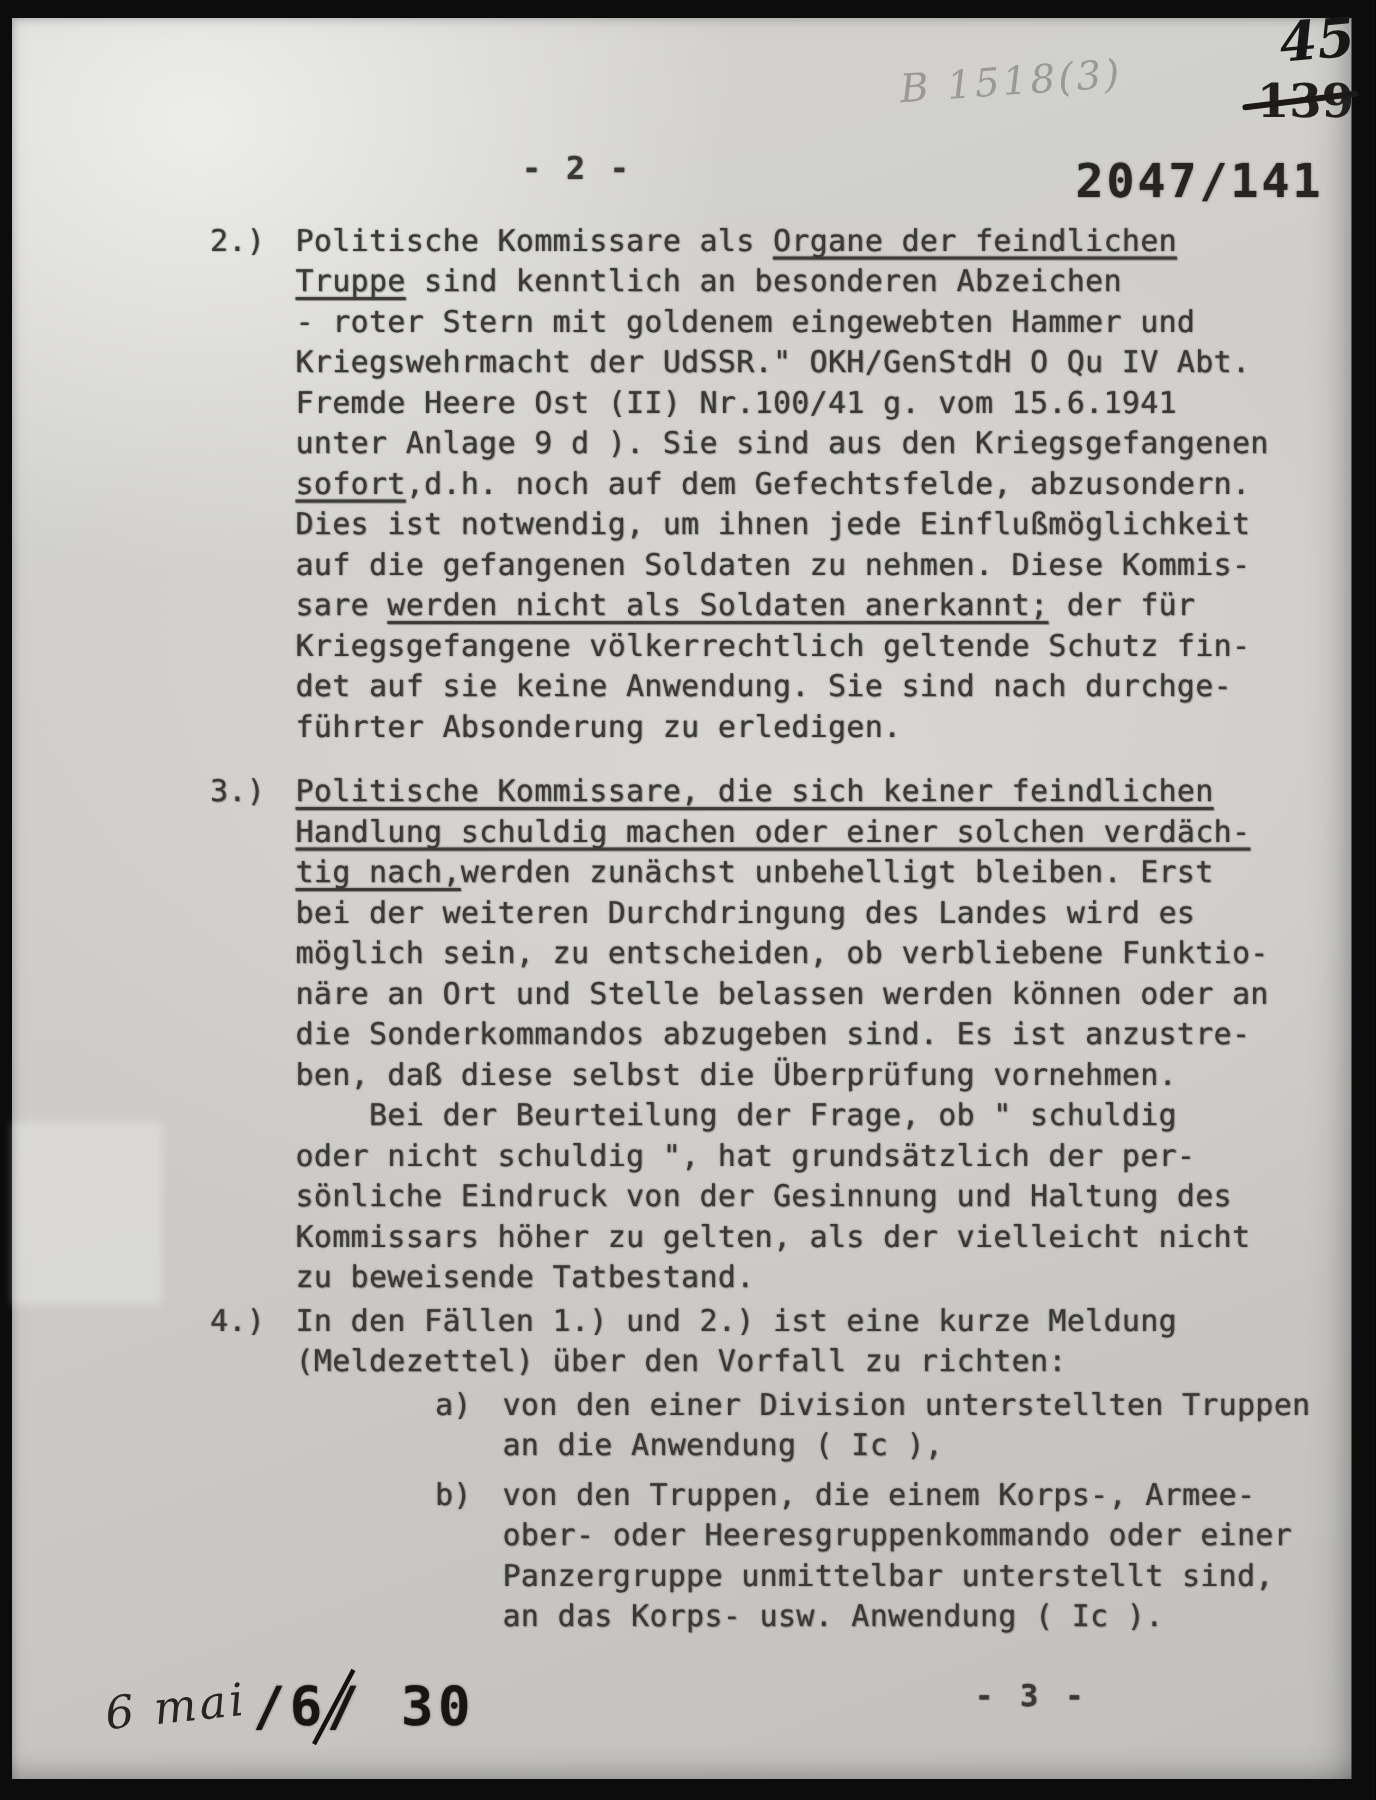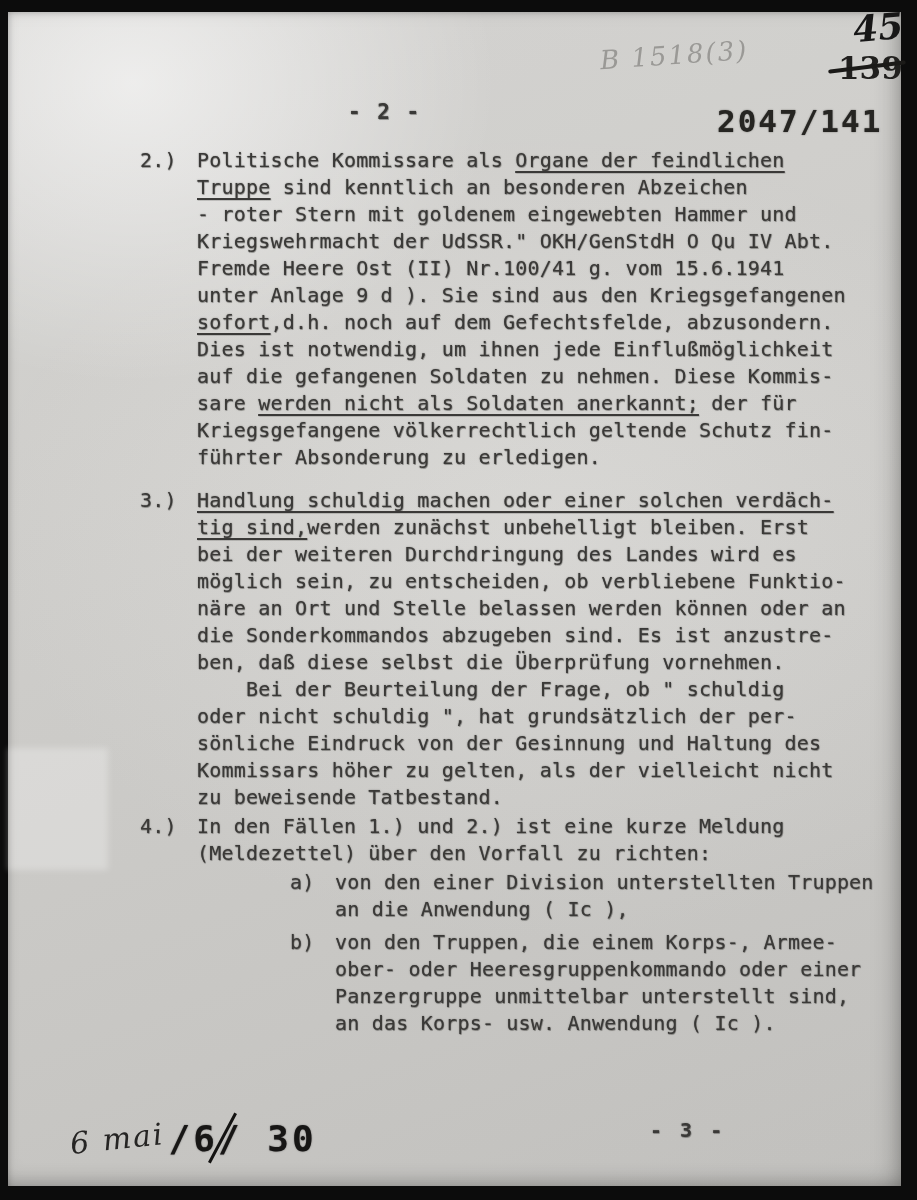--- a/index.html
+++ b/index.html
@@ -145,28 +145,30 @@
           <div class="line"><span class="u">Truppe</span><span> sind kenntlich an besonderen Abzeichen</span></div>
           <div class="line"><span>- roter Stern mit goldenem eingewebten Hammer und</span></div>
           <div class="line"><span>Kriegswehrmacht der UdSSR." OKH/GenStdH O Qu IV Abt.</span></div>
           <div class="line"><span>Fremde Heere Ost (II) Nr.100/41 g. vom 15.6.1941</span></div>
           <div class="line"><span>unter Anlage 9 d ). Sie sind aus den Kriegsgefangenen</span></div>
           <div class="line"><span class="u">sofort</span><span>,d.h. noch auf dem Gefechtsfelde, abzusondern.</span></div>
           <div class="line"><span>Dies ist notwendig, um ihnen jede Einflußmöglichkeit</span></div>
           <div class="line"><span>auf die gefangenen Soldaten zu nehmen. Diese Kommis-</span></div>
           <div class="line"><span>sare </span><span class="u">werden nicht als Soldaten anerkannt;</span><span> der für</span></div>
           <div class="line"><span>Kriegsgefangene völkerrechtlich geltende Schutz fin-</span></div>
+          <div class="line"><span>det auf sie keine Anwendung. Sie sind nach durchge-</span></div>
           <div class="line"><span>führter Absonderung zu erledigen.</span></div>
         </div>
       </div>
       <div class="para">
         <span class="plabel">3.)</span>
         <div class="plines">
+          <div class="line"><span class="u">Politische Kommissare, die sich keiner feindlichen</span></div>
           <div class="line"><span class="u">Handlung schuldig machen oder einer solchen verdäch-</span></div>
-          <div class="line"><span class="u">tig sind,</span><span>werden zunächst unbehelligt bleiben. Erst</span></div>
+          <div class="line"><span class="u">tig nach,</span><span>werden zunächst unbehelligt bleiben. Erst</span></div>
           <div class="line"><span>bei der weiteren Durchdringung des Landes wird es</span></div>
           <div class="line"><span>möglich sein, zu entscheiden, ob verbliebene Funktio-</span></div>
           <div class="line"><span>näre an Ort und Stelle belassen werden können oder an</span></div>
           <div class="line"><span>die Sonderkommandos abzugeben sind. Es ist anzustre-</span></div>
           <div class="line"><span>ben, daß diese selbst die Überprüfung vornehmen.</span></div>
           <div class="line"><span>    Bei der Beurteilung der Frage, ob " schuldig</span></div>
           <div class="line"><span>oder nicht schuldig ", hat grundsätzlich der per-</span></div>
           <div class="line"><span>sönliche Eindruck von der Gesinnung und Haltung des</span></div>
           <div class="line"><span>Kommissars höher zu gelten, als der vielleicht nicht</span></div>
           <div class="line"><span>zu beweisende Tatbestand.</span></div>

